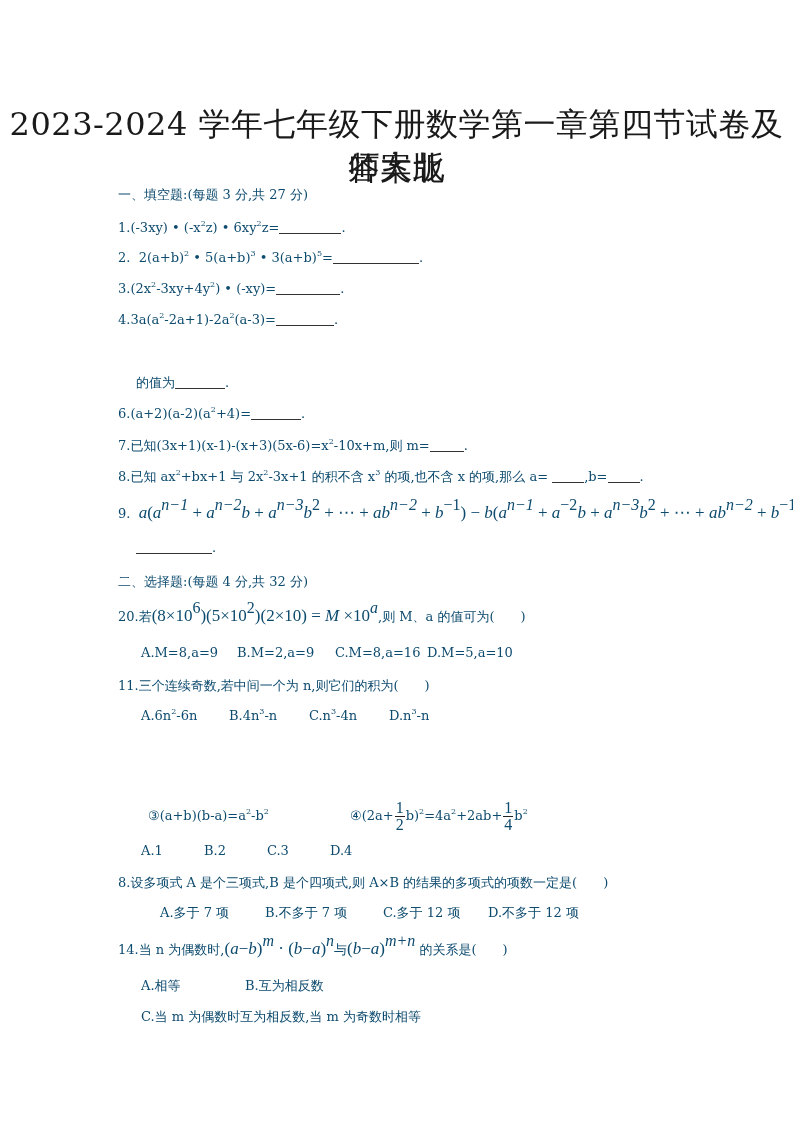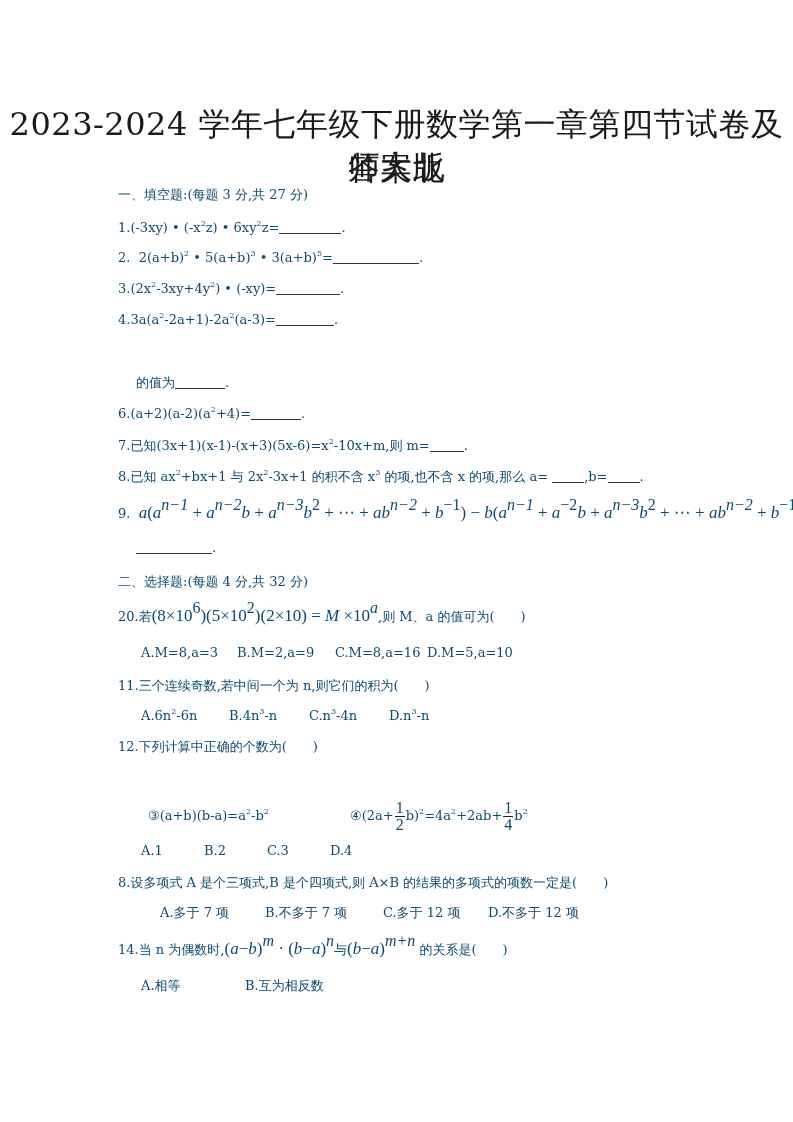--- a/index.html
+++ b/index.html
@@ -77,47 +77,47 @@
   <div class="line indent" style="top:540px;">
     <span class="blank" style="width:76px;"></span><span>.</span>
   </div>
 
   <div class="line" style="top:573px;">二、选择题:(每题 4 分,共 32 分)</div>
 
   <div class="line" style="top:606px;">
     <span>20.</span><span>若</span><span class="math" style="font-style:normal;">(8×10<sup>6</sup>)(5×10<sup>2</sup>)(2×10) = <i>M</i> ×10<sup><i>a</i></sup></span><span>,则 M、a 的值可为(　　)</span>
   </div>
   <div class="line indent" style="top:645px; left:141px;">
-    <span class="opt" style="width:96px;">A.M=8,a=3</span><span class="opt" style="width:98px;">B.M=2,a=9</span><span class="opt" style="width:92px;">C.M=8,a=16</span><span class="opt">D.M=5,a=10</span>
+    <span class="opt" style="width:96px;">A.M=8,a=9</span><span class="opt" style="width:98px;">B.M=2,a=9</span><span class="opt" style="width:92px;">C.M=8,a=16</span><span class="opt">D.M=5,a=10</span>
   </div>
 
   <div class="line" style="top:677px;">
     <span>11.</span><span>三个连续奇数,若中间一个为 n,则它们的积为(　　)</span>
   </div>
   <div class="line" style="top:708px; left:141px;">
     <span class="opt" style="width:88px;">A.6n<sup>2</sup>-6n</span><span class="opt" style="width:80px;">B.4n<sup>3</sup>-n</span><span class="opt" style="width:80px;">C.n<sup>3</sup>-4n</span><span class="opt">D.n<sup>3</sup>-n</span>
   </div>
 
-  <div class="line" style="top:738px;">
-    <span>12.</span><span>下列计算中正确的个数为(　　)</span>
-  </div>
   <div class="line" style="top:800px; left:148px;">
     <span class="opt" style="width:202px;">③(a+b)(b-a)=a<sup>2</sup>-b<sup>2</sup></span><span class="opt">④(2a+<span class="frac"><span class="num">1</span><span class="den">2</span></span>b)<sup>2</sup>=4a<sup>2</sup>+2ab+<span class="frac"><span class="num">1</span><span class="den">4</span></span>b<sup>2</sup></span>
   </div>
   <div class="line" style="top:843px; left:141px;">
     <span class="opt" style="width:63px;">A.1</span><span class="opt" style="width:63px;">B.2</span><span class="opt" style="width:63px;">C.3</span><span class="opt">D.4</span>
   </div>
 
   <div class="line" style="top:874px;">
     <span>8.</span><span>设多项式 A 是个三项式,B 是个四项式,则 A×B 的结果的多项式的项数一定是(　　)</span>
   </div>
   <div class="line" style="top:904px; left:160px;">
     <span class="opt" style="width:105px;">A.多于 7 项</span><span class="opt" style="width:118px;">B.不多于 7 项</span><span class="opt" style="width:105px;">C.多于 12 项</span><span class="opt">D.不多于 12 项</span>
   </div>
 
   <div class="line" style="top:939px;">
     <span>14.</span><span>当 n 为偶数时,</span><span class="math"><span class="up">(</span>a<span class="up">−</span>b<span class="up">)</span><sup>m</sup> <span class="up">·</span> <span class="up">(</span>b<span class="up">−</span>a<span class="up">)</span><sup>n</sup></span><span>与</span><span class="math"><span class="up">(</span>b<span class="up">−</span>a<span class="up">)</span><sup>m+n</sup></span>&nbsp;<span>的关系是(　　)</span>
   </div>
   <div class="line" style="top:977px; left:141px;">
     <span class="opt" style="width:104px;">A.相等</span><span class="opt">B.互为相反数</span>
   </div>
+  <div class="line" style="top:1008px; left:141px;">
+    <span class="opt">C.当 m 为偶数时互为相反数,当 m 为奇数时相等</span>
+  </div>
 
 </div>
 
 </body></html>

